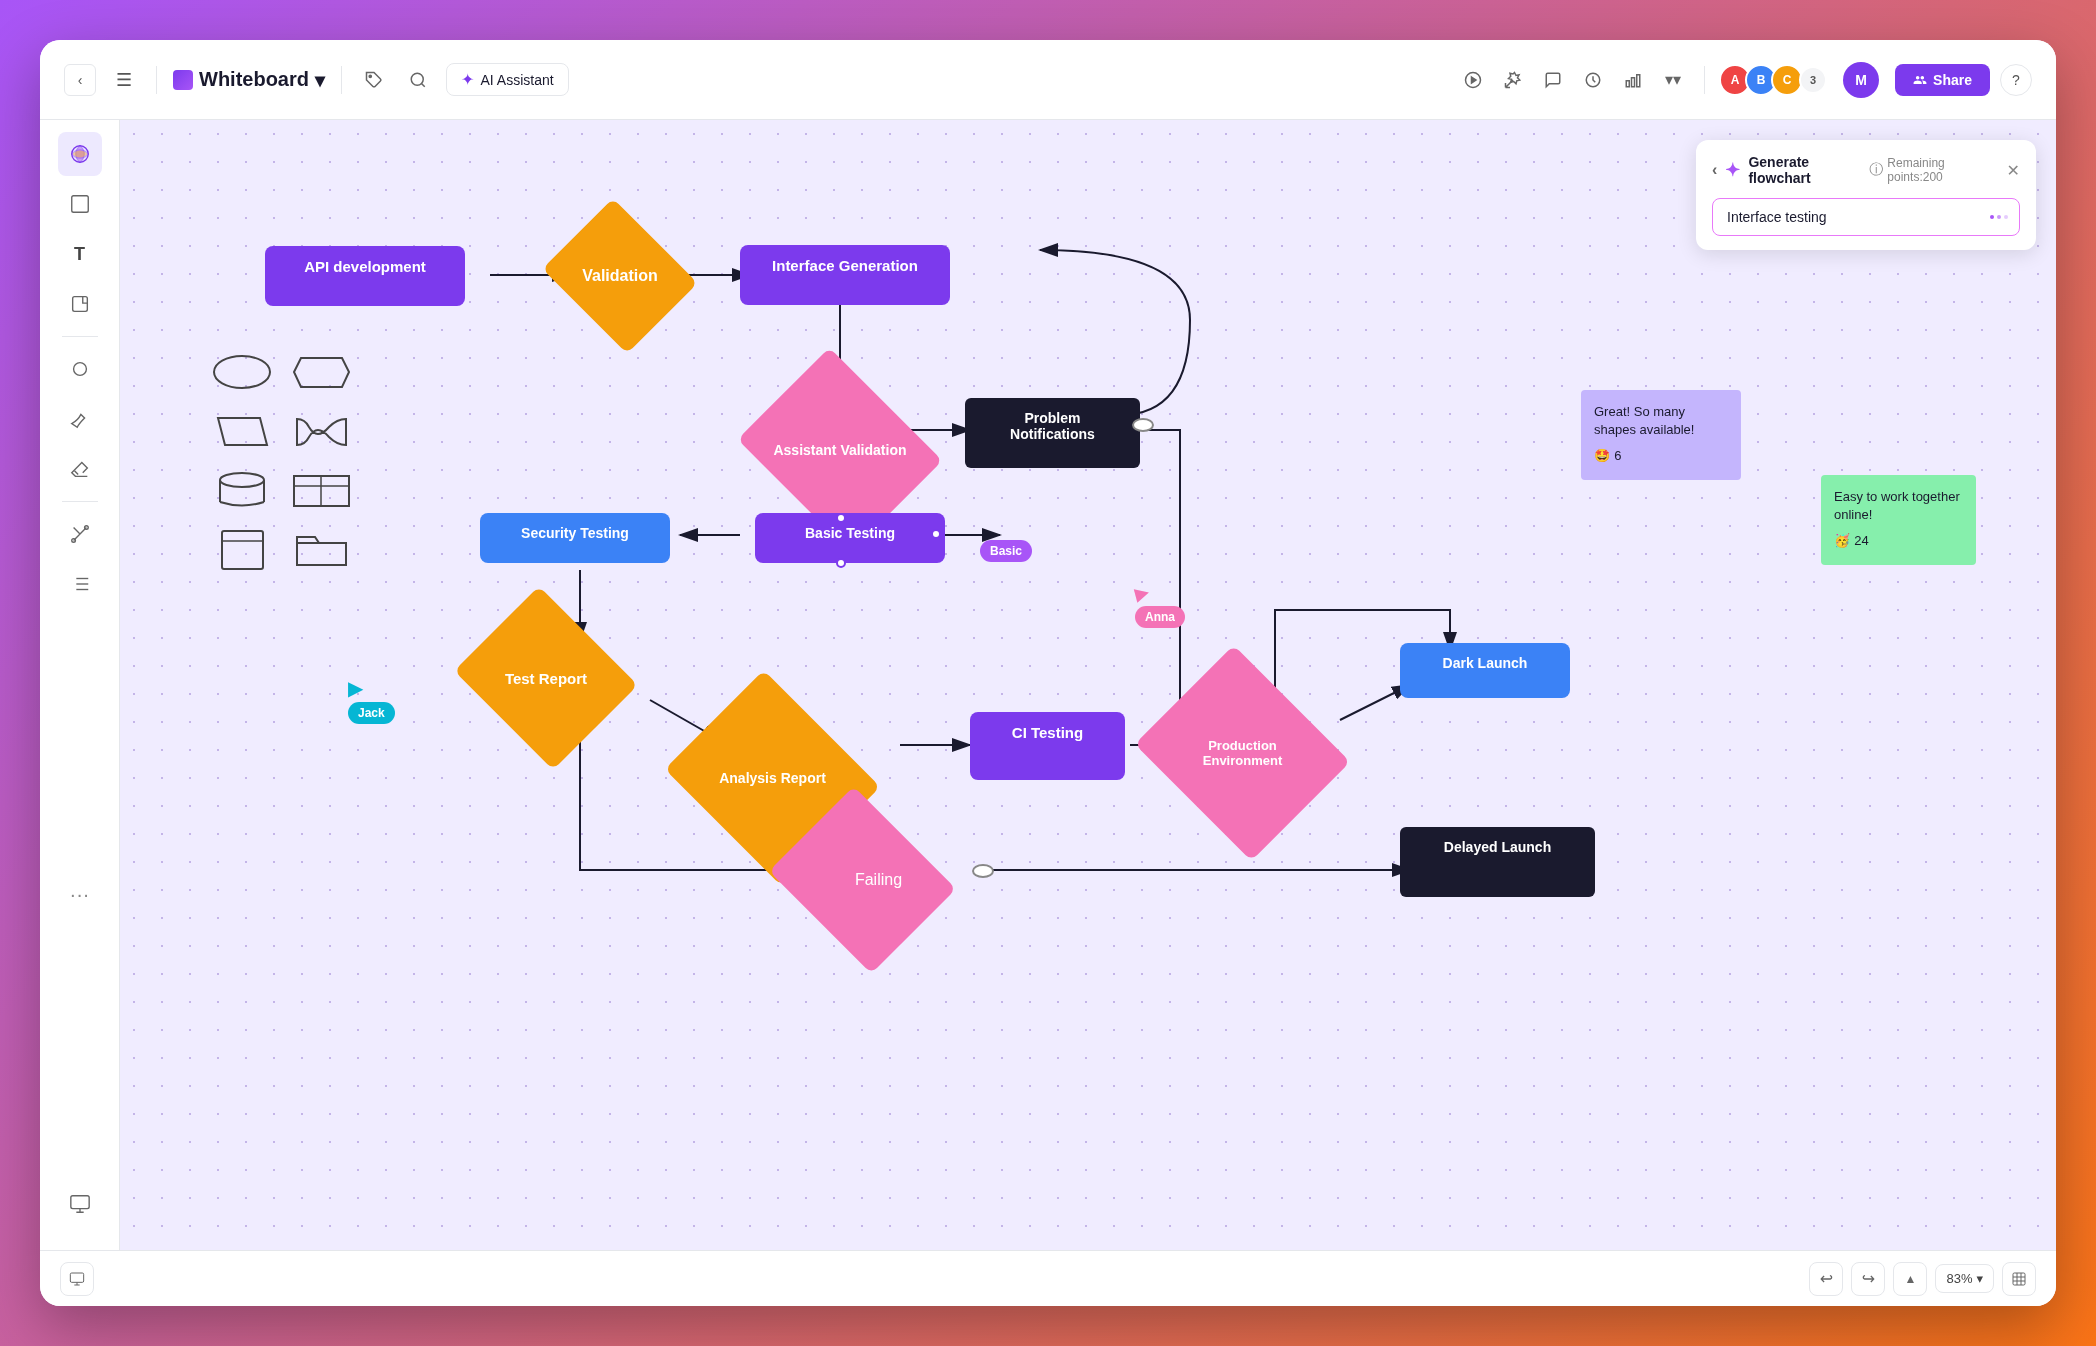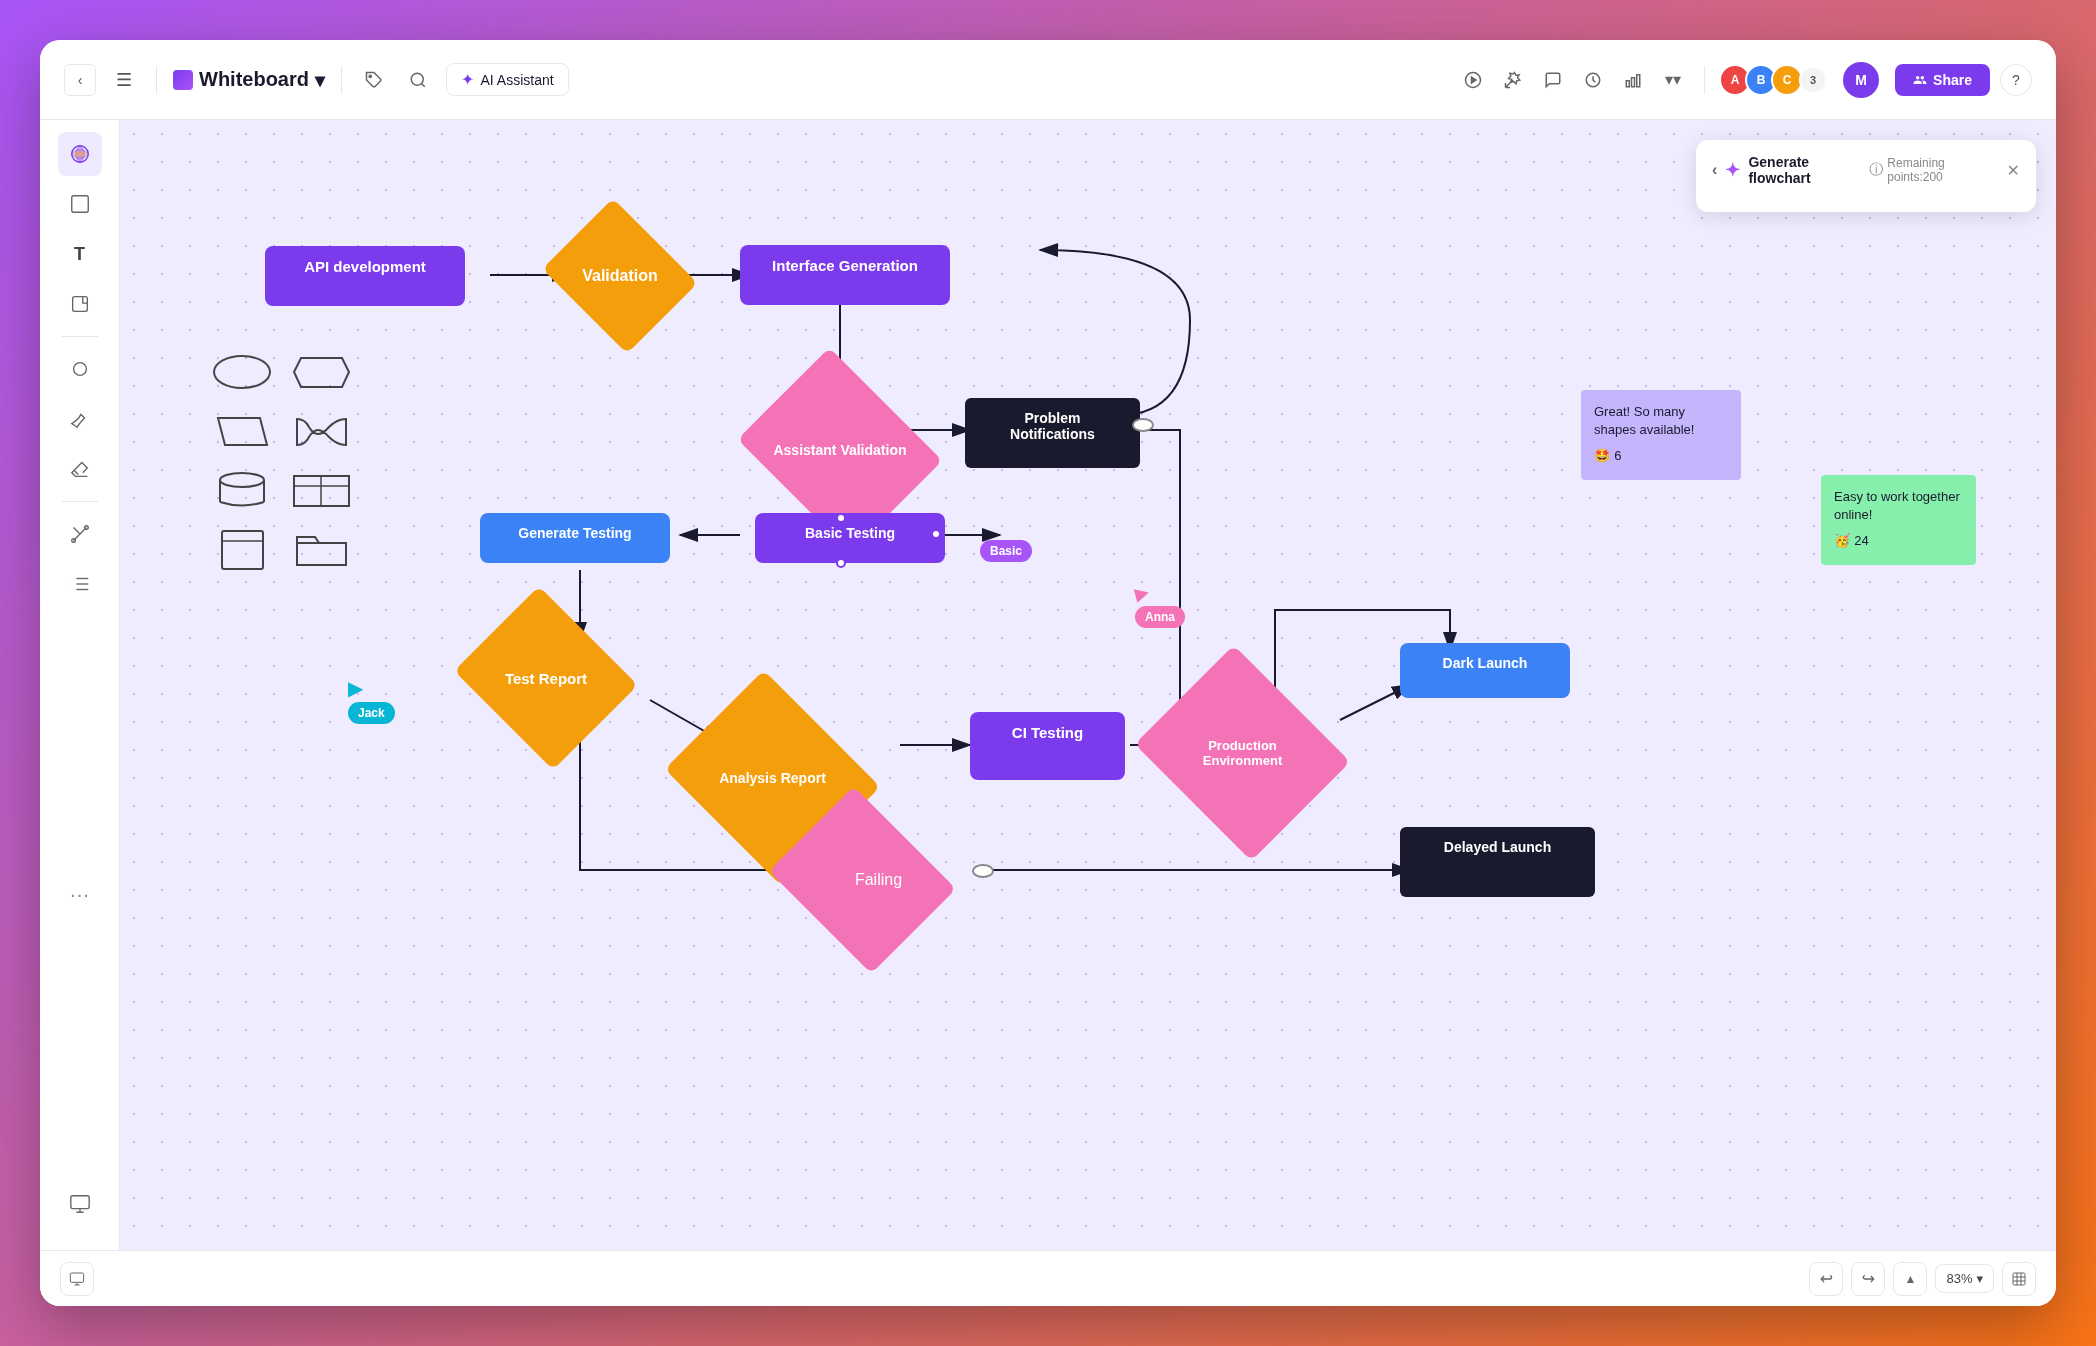--- a/index.html
+++ b/index.html
@@ -659,21 +659,21 @@
         <div style="position:absolute;top:0;left:0;width:100%;height:100%;display:flex;align-items:center;justify-content:center;font-weight:700;font-size:14px;color:white;text-align:center;padding:10px;">
           <span>Assistant Validation</span>
         </div>
       </div>
 
       <div class="node node-rect dark-bg" style="left:845px;top:278px;width:175px;height:70px;font-size:14px;border-radius:6px;">
         <span>Problem Notifications</span>
       </div>
 
       <div class="node node-rect blue-bg" style="left:360px;top:393px;width:190px;height:50px;font-size:14px;">
-        <span>Generate Testing</span>
+        <span>Security Testing</span>
       </div>
 
       <div class="node node-rect purple-bg" style="left:623px;top:393px;width:190px;height:50px;font-size:14px;margin-left:12px;">
         <span>Basic Testing</span>
       </div>
 
       <div style="position:absolute;left:356px;top:498px;width:140px;height:120px;">
         <div style="width:100%;height:100%;background:#f59e0b;transform:rotate(45deg);border-radius:8px;"></div>
         <div style="position:absolute;top:0;left:0;width:100%;height:100%;display:flex;align-items:center;justify-content:center;font-weight:700;font-size:15px;color:white;text-align:center;">
           <span>Test Report</span>
@@ -763,20 +763,28 @@
             <div style="cursor:pointer;color:#666;font-size:16px;">‹</div>
             <span style="color:#a855f7;font-size:18px;">✦</span>
             <span style="font-size:14px;font-weight:600;">Generate flowchart</span>
           </div>
           <div class="ai-panel-points">
             <span style="font-size:14px;">ⓘ</span>
             <span>Remaining points:200</span>
           </div>
           <div style="cursor:pointer;color:#888;font-size:16px;margin-left:8px;">✕</div>
         </div>
+        <div class="input-wrapper">
+          <input class="ai-panel-input" value="Interface testing" style="">
+          <div class="input-dots">
+            <div class="input-dot"></div>
+            <div class="input-dot" style="opacity:0.6;"></div>
+            <div class="input-dot" style="opacity:0.3;"></div>
+          </div>
+        </div>
       </div>
 
     </div>
   </div>
 
   <div class="bottom-bar">
     <div class="bottom-left">
       <div class="bottom-icon-btn">
         <svg viewBox="0 0 24 24" width="16" height="16" fill="none" stroke="currentColor" stroke-width="1.5">
             <rect x="2" y="3" width="20" height="14" rx="2"></rect>

